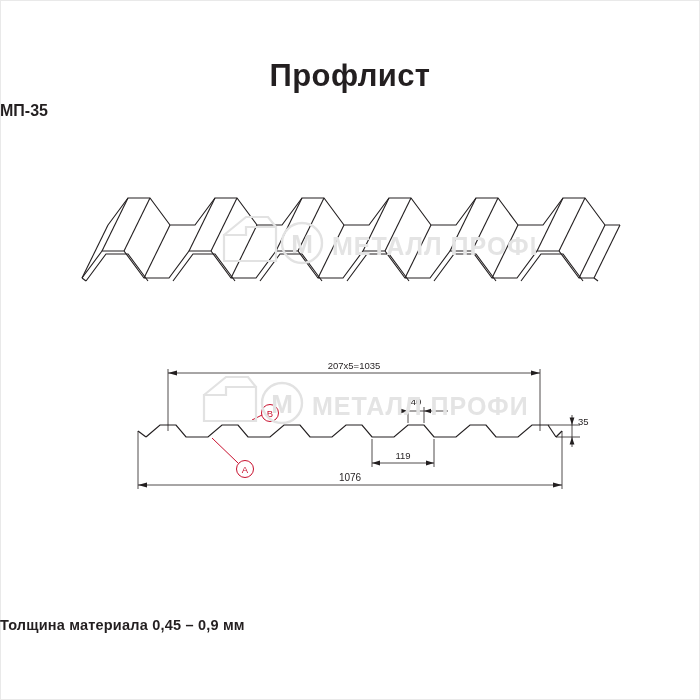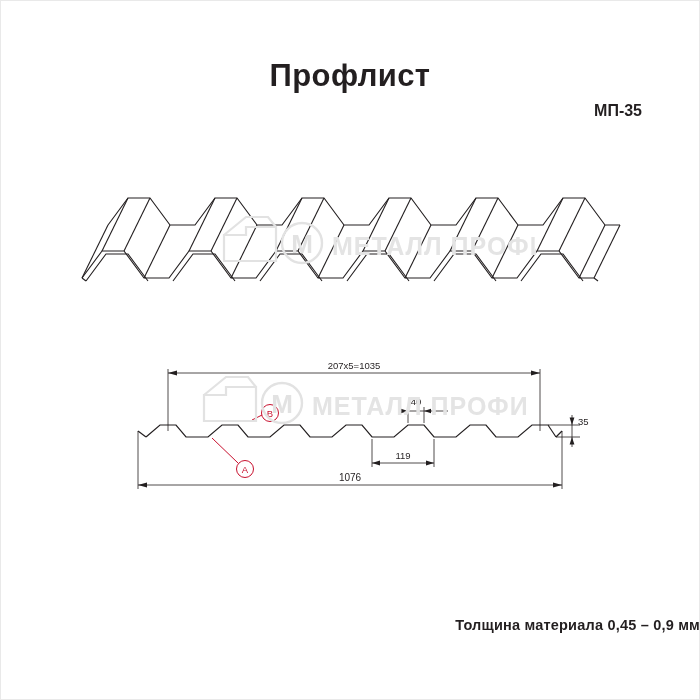--- a/index.html
+++ b/index.html
@@ -40,31 +40,31 @@
     font-size: 31px;
     font-weight: bold;
     letter-spacing: 0.4px;
     color: #231f20;
   }
   .subtitle {
     position: absolute;
     top: 102px;
     left: 0;
     width: 642px;
-    text-align: right;
+    text-align: left;
     font-size: 16px;
     font-weight: bold;
     color: #231f20;
   }
   .footer {
     position: absolute;
     top: 617px;
     left: 0;
     width: 700px;
-    text-align: right;
+    text-align: left;
     font-size: 14.5px;
     font-weight: bold;
     letter-spacing: 0.2px;
     color: #231f20;
   }
   .drawing-iso {
     position: absolute;
     left: 0;
     top: 150px;
     width: 700px;

